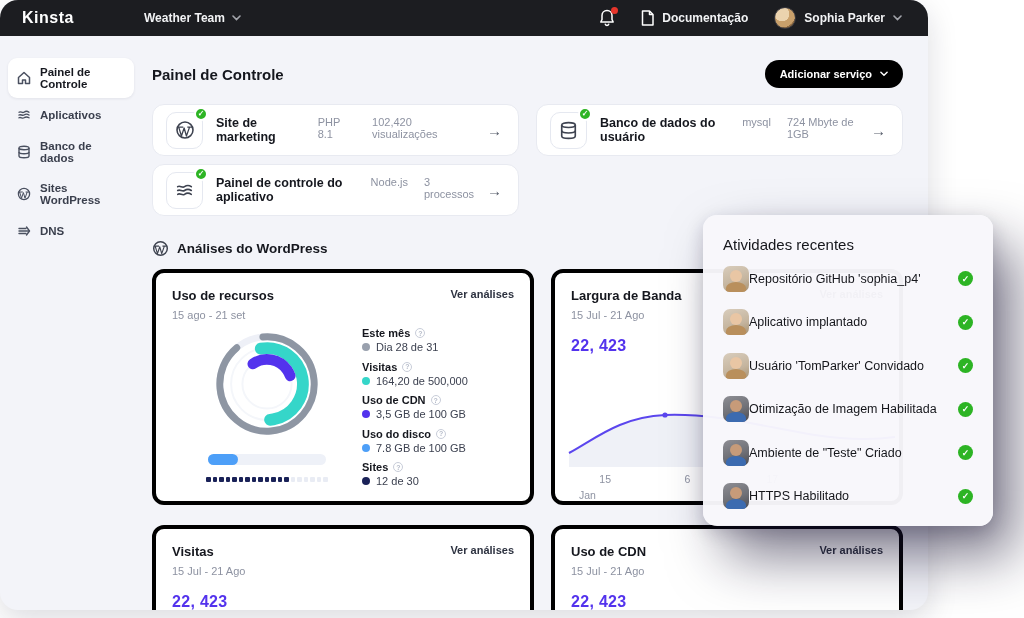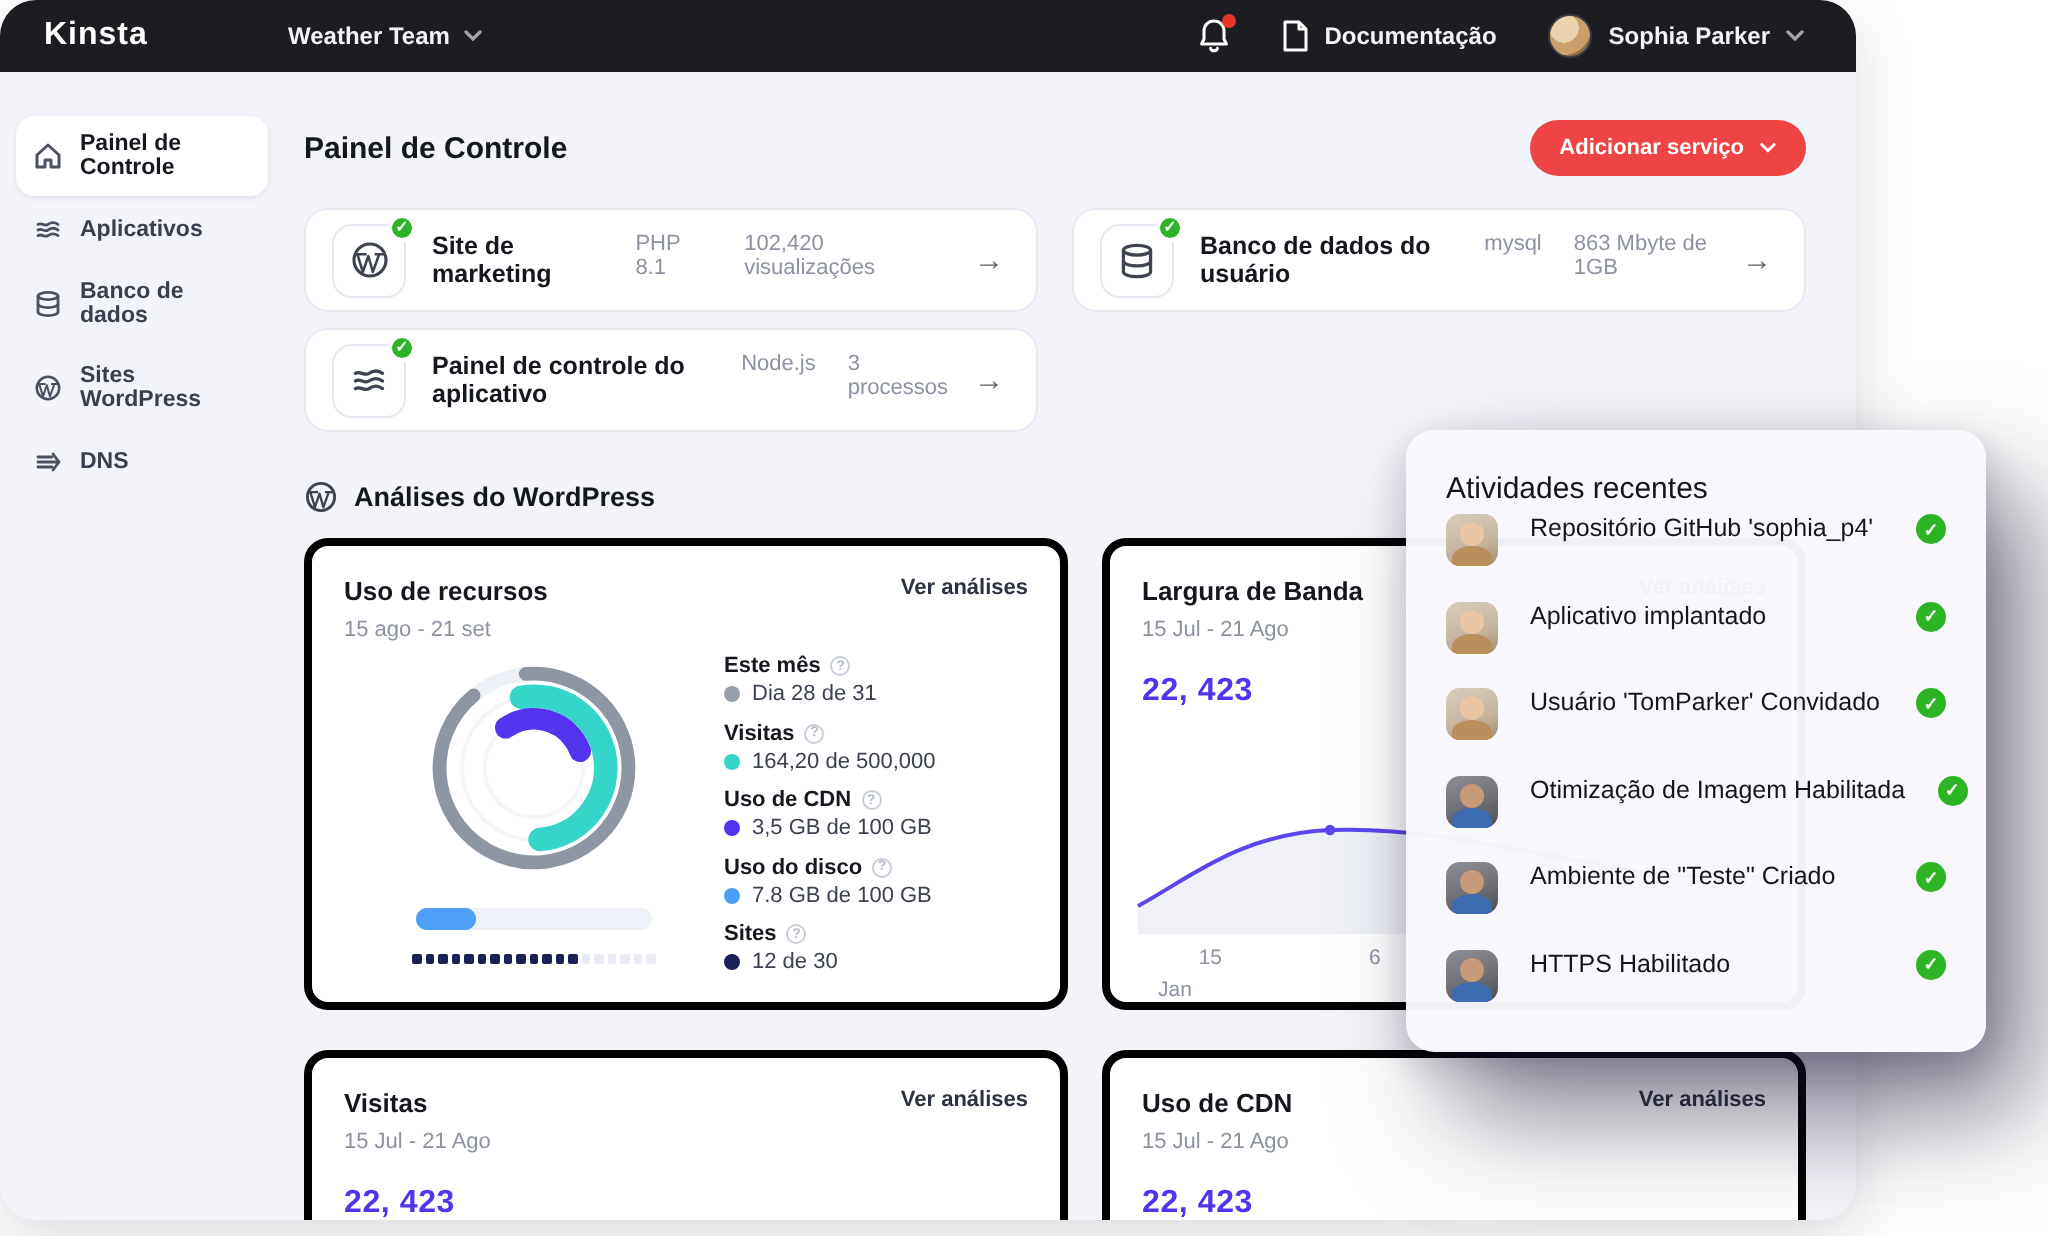--- a/index.html
+++ b/index.html
@@ -27,21 +27,21 @@
   .sidebar { width:142px; padding:22px 8px 0 8px; flex:none; }
   .side-item { display:flex; align-items:center; gap:9px; padding:8px 9px; border-radius:9px;
                font-size:11.5px; font-weight:bold; color:#3A3F4D; margin-bottom:2px; cursor:pointer; }
   .side-item svg { flex:none; color:#4A5060; }
   .side-item.active { background:#ffffff; color:#16181F; box-shadow:0 1px 3px rgba(25,25,55,.08); }
 
   .main { flex:1; padding:24px 25px 0 10px; }
 
   .main-header { display:flex; align-items:center; justify-content:space-between; margin-bottom:16px; }
   .page-title { font-size:15px; font-weight:bold; color:#15171E; }
-  .btn-primary { display:flex; align-items:center; gap:8px; background:#ef4444; color:#fff; font-size:11px;
+  .btn-primary { display:flex; align-items:center; gap:8px; background:#000000; color:#fff; font-size:11px;
                  font-weight:bold; border:none; border-radius:15px; padding:8px 15px; cursor:pointer; font-family:inherit; }
 
   .svc-grid { display:grid; grid-template-columns:1fr 1fr; gap:8px 17px; }
   .svc-card { background:#fff; border:1px solid #E8EAF1; border-radius:12px; padding:7px 16px 7px 13px;
               display:flex; align-items:center; gap:13px; height:52px; cursor:pointer; }
   .svc-icon-wrap { position:relative; flex:none; }
   .svc-icon { width:37px; height:37px; border:1px solid #E5E8F0; border-radius:10px; display:flex; align-items:center;
               justify-content:center; color:#3E4350; background:#fff; }
   .badge { position:absolute; top:-5px; right:-5px; width:14px; height:14px; border-radius:50%; background:#2DB424;
            border:2px solid #fff; display:flex; align-items:center; justify-content:center; color:#fff; font-size:8px; font-weight:bold; }
@@ -85,21 +85,21 @@
   .bw-xaxis span { position:absolute; }
   .bw-month { position:absolute; left:24px; bottom:0px; font-size:10.5px; color:#8D92A1; }
 
   .bottom-card { height:150px; }
 
   
   .popup { position:absolute; left:703px; top:215px; width:290px; height:311px; border-radius:14px;
            background:rgba(248,247,251,.97); padding:21px 20px 8px 20px; z-index:50;
            box-shadow:22px 30px 55px rgba(22,17,48,.55), 0 6px 18px rgba(22,17,48,.18); }
   .popup-title { font-size:15px; font-weight:normal; color:#15161B; margin-bottom:4px; }
-  .act-row { display:flex; gap:16px; height:43.5px; cursor:default; }
+  .act-row { display:flex; align-items:center; gap:0; height:43.5px; cursor:default; }
   .act-avatar { width:26px; height:26px; border-radius:7px; flex:none; position:relative; overflow:hidden; }
   .act-avatar.woman { background:linear-gradient(160deg,#D9CDBC 0%,#C4B49E 60%,#A5906F 100%); }
   .act-avatar.man { background:linear-gradient(160deg,#8E8E94 0%,#6F7076 55%,#4A4B52 100%); }
   .act-avatar::before { content:""; position:absolute; left:7px; top:4px; width:12px; height:12px; border-radius:50%; }
   .act-avatar.woman::before { background:#E9C6A4; }
   .act-avatar.man::before { background:#C79B79; }
   .act-avatar::after { content:""; position:absolute; left:3px; top:16px; width:20px; height:12px; border-radius:50% 50% 0 0; }
   .act-avatar.woman::after { background:#B98F5C; }
   .act-avatar.man::after { background:#3C6BB0; }
   .act-label { font-size:12.5px; color:#15161B; white-space:nowrap; }
@@ -233,21 +233,21 @@
                     <path d="M2 3v8c0 1 2.2 1.8 5 1.8s5-.8 5-1.8V3" fill="none" stroke="currentColor" stroke-width="1.2"></path>
                     <path d="M2 7c0 1 2.2 1.8 5 1.8S12 8 12 7" fill="none" stroke="currentColor" stroke-width="1.2"></path>
                   </svg>
               </div>
               <span class="badge">✓</span>
             </div>
             <div class="svc-text">
               <div class="svc-title">Banco de dados do usuário</div>
               <div class="svc-meta">
                 <span>mysql</span>
-                <span>863 Mbyte de 1GB</span>
+                <span>724 Mbyte de 1GB</span>
               </div>
             </div>
             <span class="svc-arrow">→</span>
           </div>
 
           <div class="svc-card">
             <div class="svc-icon-wrap">
               <div class="svc-icon">
                 <svg width="19" height="19" viewBox="0 0 14 14">
                     <path d="M2 4.2c1.7-1.2 3.3 1.2 5 0s3.3-1.2 5 0" fill="none" stroke="currentColor" stroke-width="1.2" stroke-linecap="round"></path>

